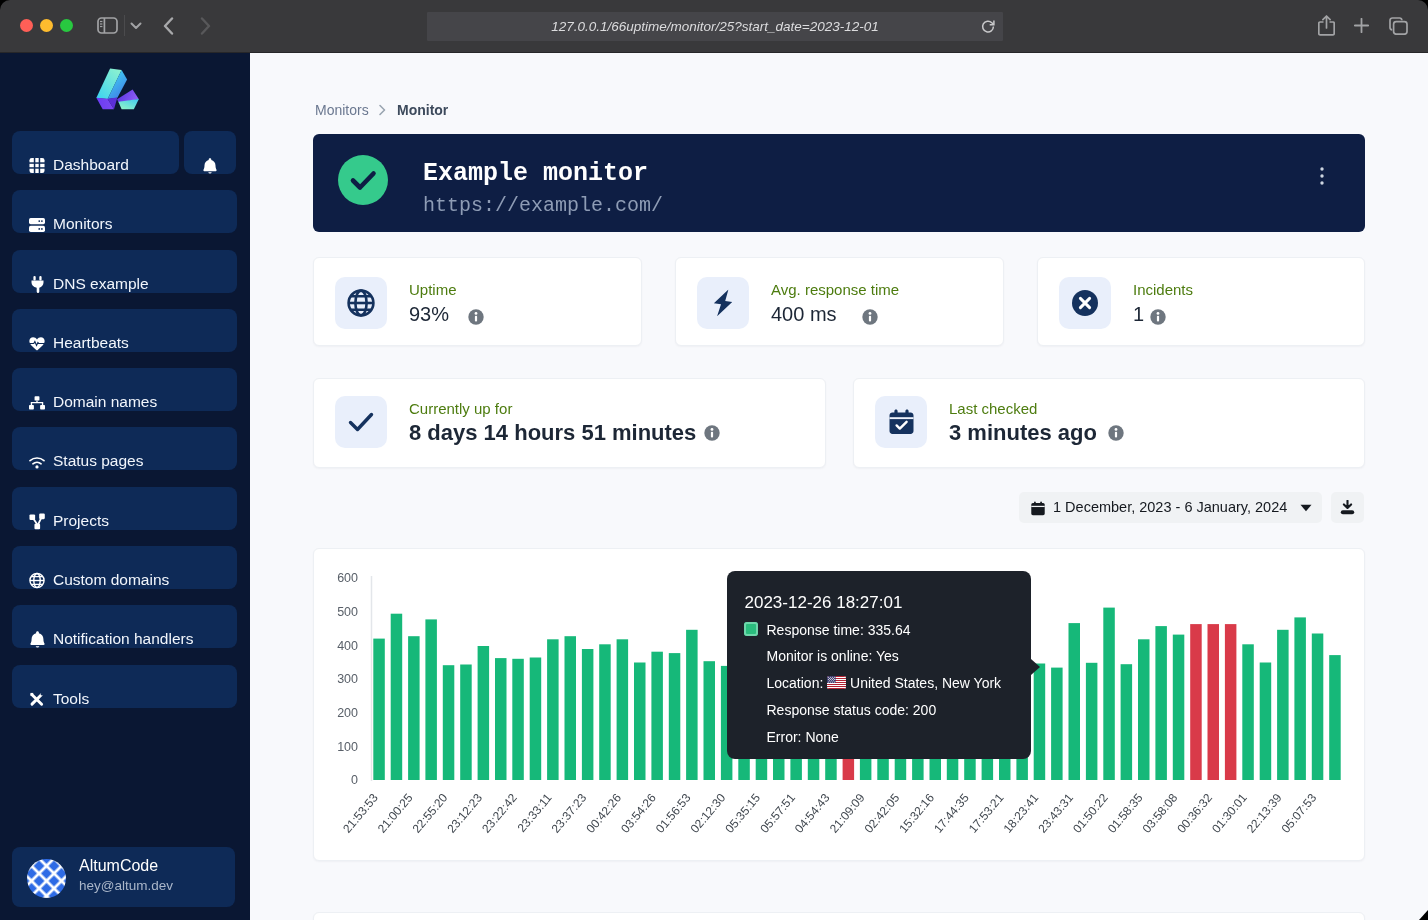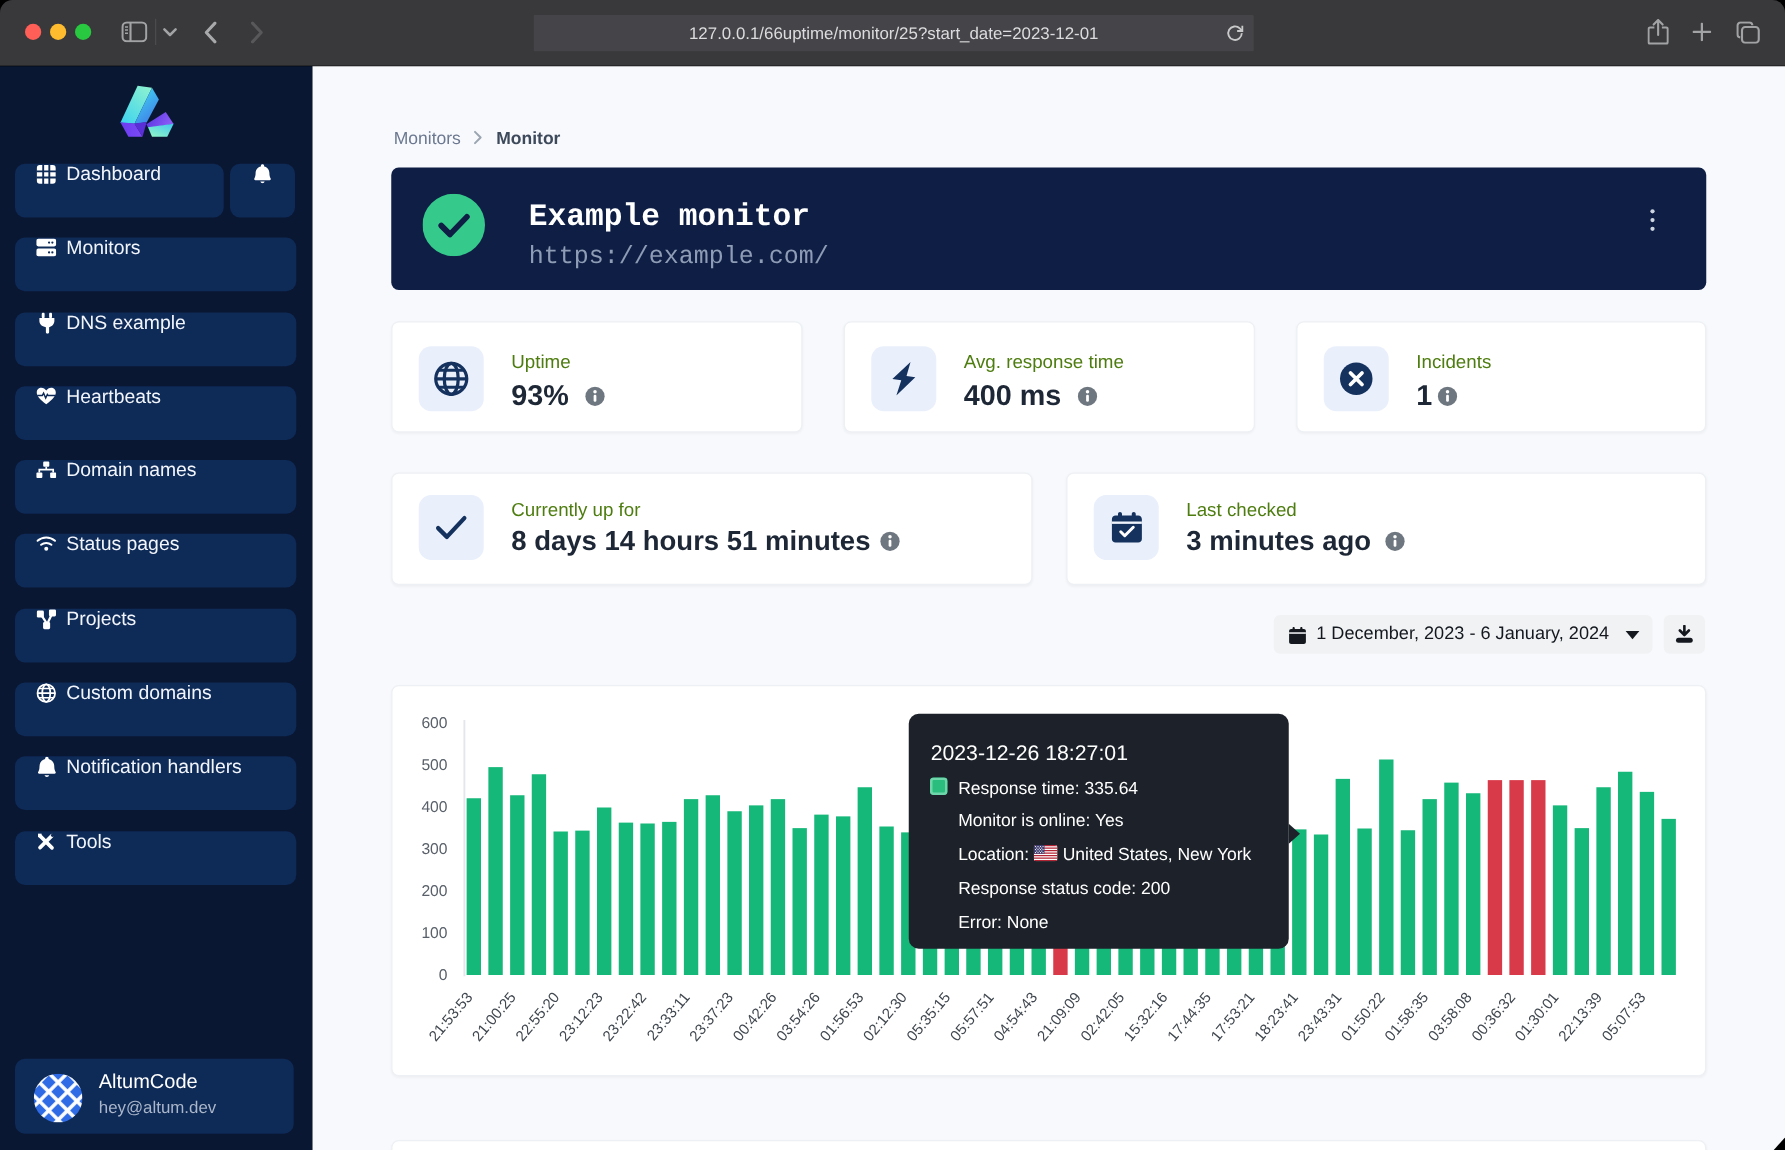--- a/index.html
+++ b/index.html
@@ -1,36 +1,36 @@
 <!DOCTYPE html>
 <html><head><meta charset="utf-8">
 <style>
 * { margin:0; padding:0; box-sizing:border-box; }
 html,body { width:1428px; height:920px; overflow:hidden; background:#000; font-family:"Liberation Sans",sans-serif; }
 #stage { position:relative; width:1428px; height:920px; }
 .abs { position:absolute; }
 
 #chrome { position:absolute; left:0; top:0; width:1428px; height:53px; background:#39393b; border-radius:10px 10px 0 0; border-bottom:1px solid #272729; }
 .tl { position:absolute; top:19px; width:13px; height:13px; border-radius:50%; }
-#urlpill { position:absolute; left:427px; top:12px; width:576px; height:29px; background:#454549; border-radius:1px; }
+#urlpill { position:absolute; left:427px; top:12px; width:576px; height:29px; background:#454549; border-radius:1px;font-style:italic; }
 #urltext { position:absolute; left:0; top:0; width:576px; height:29px; line-height:29px; text-align:center; font-size:13.5px; color:#dcdcde; }
 
 #sidebar { position:absolute; left:0; top:53px; width:250px; height:867px; background:#0a1733; }
-.mi { position:absolute; left:12px; height:42.5px; background:#0e2a57; border-radius:8px; display:flex; align-items:flex-start; }
+.mi { position:absolute; left:12px; height:42.5px; background:#0e2a57; border-radius:8px; display:flex; align-items:flex-end; }
 .mic { width:16px; margin-left:17px; display:flex; justify-content:center; }
 .mit { margin-left:8px; color:#f2f6fc; font-size:15.5px; }
 #userbox { position:absolute; left:12px; top:794px; width:223px; height:60px; background:#0e2a57; border-radius:8px; }
 #uname { position:absolute; left:67px; top:10px; color:#fff; font-size:16px; }
 #umail { position:absolute; left:67px; top:31px; color:#aab6c9; font-size:13.5px; }
 
 #main { position:absolute; left:250px; top:53px; width:1178px; height:867px; background:#f8f9fc; }
 .card { position:absolute; background:#fff; border:1px solid #edf0f4; border-radius:6px; box-shadow:0 1px 2px rgba(16,24,40,.04); }
 .tile { position:absolute; width:52px; height:52px; border-radius:10px; background:#e9effb; display:flex; align-items:center; justify-content:center; }
 .slab { position:absolute; font-size:15px; color:#4d7c0f;text-align:right; }
-.sval { position:absolute; font-size:23px; font-weight:bold; color:#1d2736; }
+.sval { position:absolute; font-size:20px; font-weight:normal; color:#1d2736; }
 .bval { position:absolute; font-size:22px; font-weight:bold; color:#1d2736; }
 #bigcard { position:absolute; left:313px; top:134px; width:1052px; height:98px; background:#0e1e44; border-radius:6px;font-family:Liberation Mono, monospace; }
 #tooltip { position:absolute; left:727px; top:571px; width:304px; height:188px; background:#1d222a; border-radius:8px; z-index:5; }
 .trow { position:absolute; left:39.5px; color:#fff; font-size:14px; white-space:nowrap; }
 #caret { position:absolute; left:1031px; top:659px; width:0; height:0; border-top:8px solid transparent; border-bottom:8px solid transparent; border-left:9px solid #1d222a; z-index:5; }
 </style></head>
 <body>
 <div id="stage">
 <div id="chrome">
 

